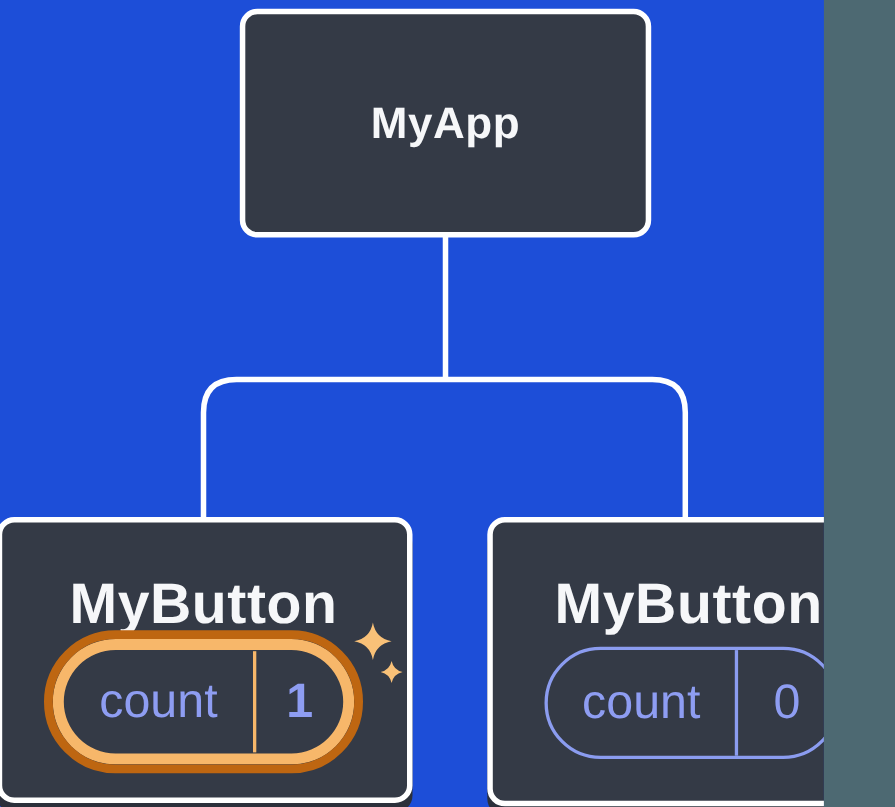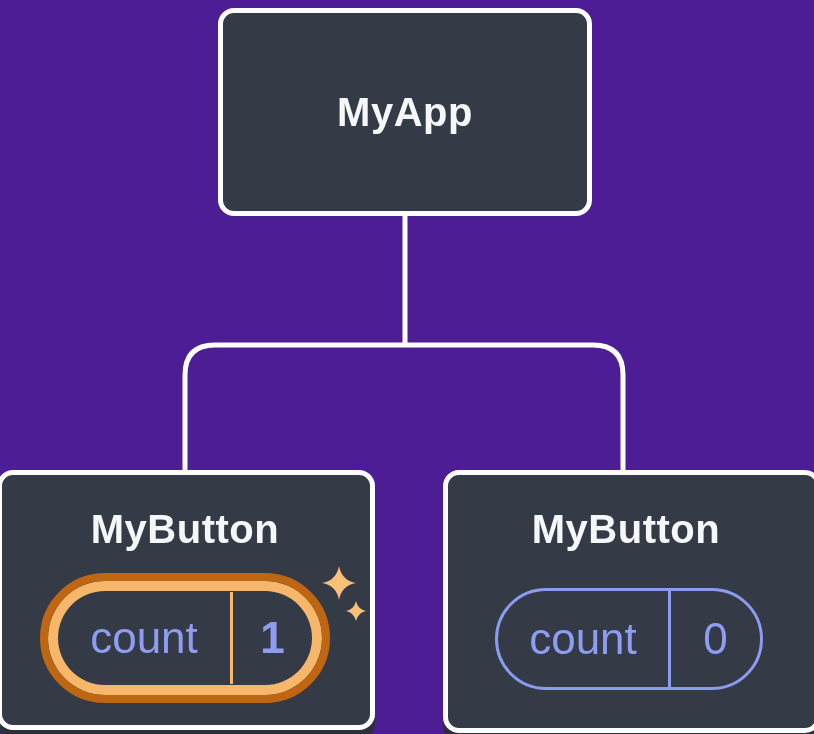--- a/index.html
+++ b/index.html
@@ -1,38 +1,38 @@
 <!DOCTYPE html>
 <html><head>
 <meta charset="utf-8">
 <style>
   html,body{margin:0;padding:0;background:#4D6972;}
   .canvas{
-    position:relative;width:814px;height:734px;overflow:hidden;
-    background:#4c1d95;
+    position:relative;width:749px;height:734px;overflow:hidden;
+    background:#1d4ed8;
     font-family:"Liberation Sans", sans-serif;
   }
   svg.connectors{position:absolute;left:0;top:0;z-index:1;}
   .node{
     position:absolute;background:#343A46;border:5px solid #FFFFFF;
     border-radius:16px;box-sizing:border-box;z-index:2;
   }
   .node-root{
     left:218px;top:8px;width:374px;height:208px;
     display:flex;align-items:center;justify-content:center;
   }
   .node-title{
     color:#F6F7F9;font-size:40px;font-weight:bold;letter-spacing:.5px;
   }
   .node-child{top:470px;box-shadow:0 9px 0 0 #2B303B;}
   .node-child-left{left:-3px;width:378px;height:260px;}
   .node-child-right{left:443px;width:378px;height:263px;}
   .child-title{
-    position:absolute;left:0;top:32px;width:356px;text-align:center;
-    color:#F6F7F9;font-size:40px;font-weight:bold;letter-spacing:.5px;
+    position:absolute;left:0;top:44px;width:356px;text-align:center;
+    color:#F6F7F9;font-size:52px;font-weight:bold;letter-spacing:.5px;
   }
   .node-child-left .child-title{width:366px;}
   
   .pill-highlight{
     position:absolute;left:38px;top:98px;width:290px;height:130px;
     box-sizing:border-box;border:8px solid #BE6611;border-radius:999px;
     box-shadow:inset 0 0 0 10px #F7B76A;
   }
   .pill-highlight .pill-divider{
     position:absolute;left:182px;top:11px;width:3px;height:92px;background:#F7B76A;

